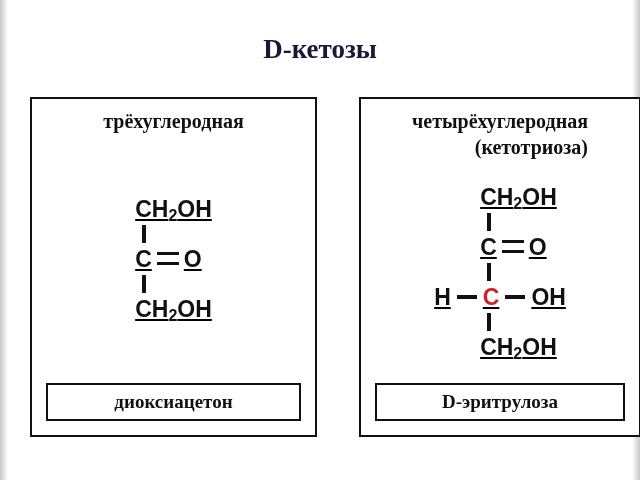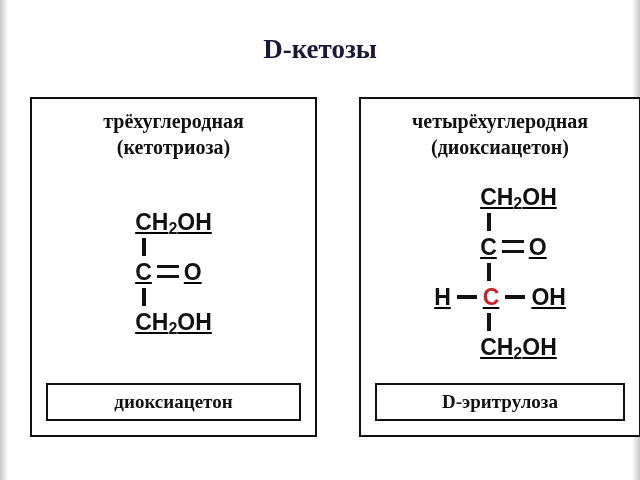--- a/index.html
+++ b/index.html
@@ -30,21 +30,21 @@
     border: 2.5px solid #111111;
     background: #ffffff;
     box-sizing: border-box;
     display: flex; flex-direction: column; align-items: center;
   }
   .panel.p-left  { left: 30px;  width: 287px; }
   .panel.p-right { left: 359px; width: 282px; }
 
   .panel-header {
     margin-top: 9px;
-    text-align: center;
+    text-align: right;
     font-family: "Liberation Serif", serif;
     font-weight: bold;
     font-size: 20px;
     line-height: 1.3;
     color: #111111;
   }
 
   .structure {
     flex: 1;
     display: flex; flex-direction: column; justify-content: center; text-decoration: underline;
@@ -106,21 +106,20 @@
 <body>
 
 <div class="slide-edge left"></div>
 <div class="slide-edge right"></div>
 
 <div class="page-title">D-кетозы</div>
 
 <div class="panel p-left">
   <div class="panel-header">
     <span>трёхуглеродная</span><br>
-    <span>(кетотриоза)</span>
   </div>
 
   <div class="structure">
     <div class="struct-block">
       <div class="frow">
         <span>CH</span><span class="sub">2</span><span>OH</span>
       </div>
       <div class="vrow">
           <div class="vbond"></div>
         </div>
@@ -137,21 +136,21 @@
   </div>
 
   <div class="name-box">
     <span>диоксиацетон</span>
   </div>
 </div>
 
 <div class="panel p-right">
   <div class="panel-header">
     <span>четырёхуглеродная</span><br>
-    <span>(диоксиацетон)</span>
+    <span>(кетотриоза)</span>
   </div>
 
   <div class="structure">
     <div class="struct-block">
       <div class="frow indent">
         <span>CH</span><span class="sub">2</span><span>OH</span>
       </div>
       <div class="vrow">
           <div class="vbond vindent"></div>
         </div>

